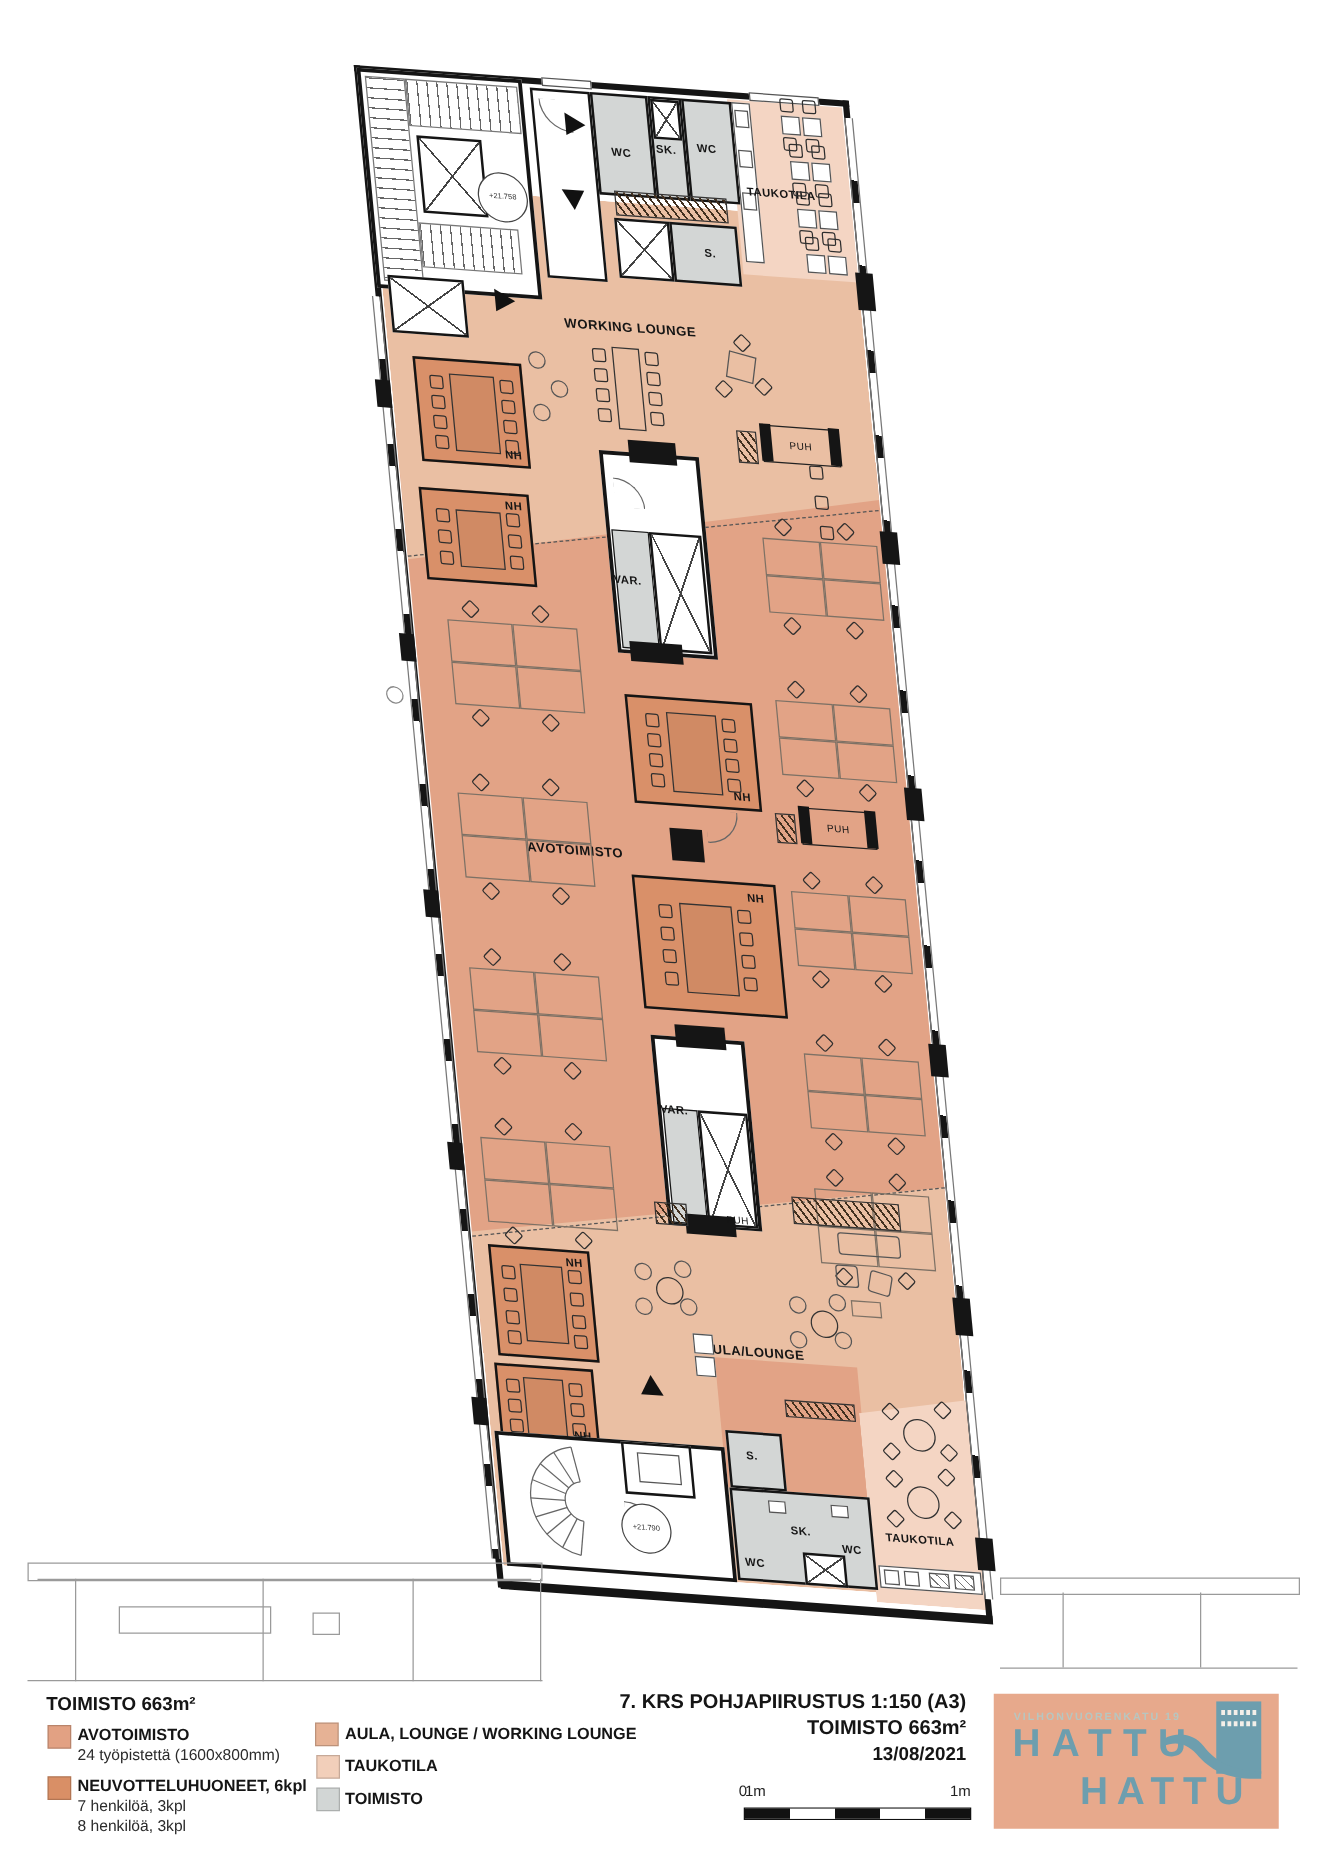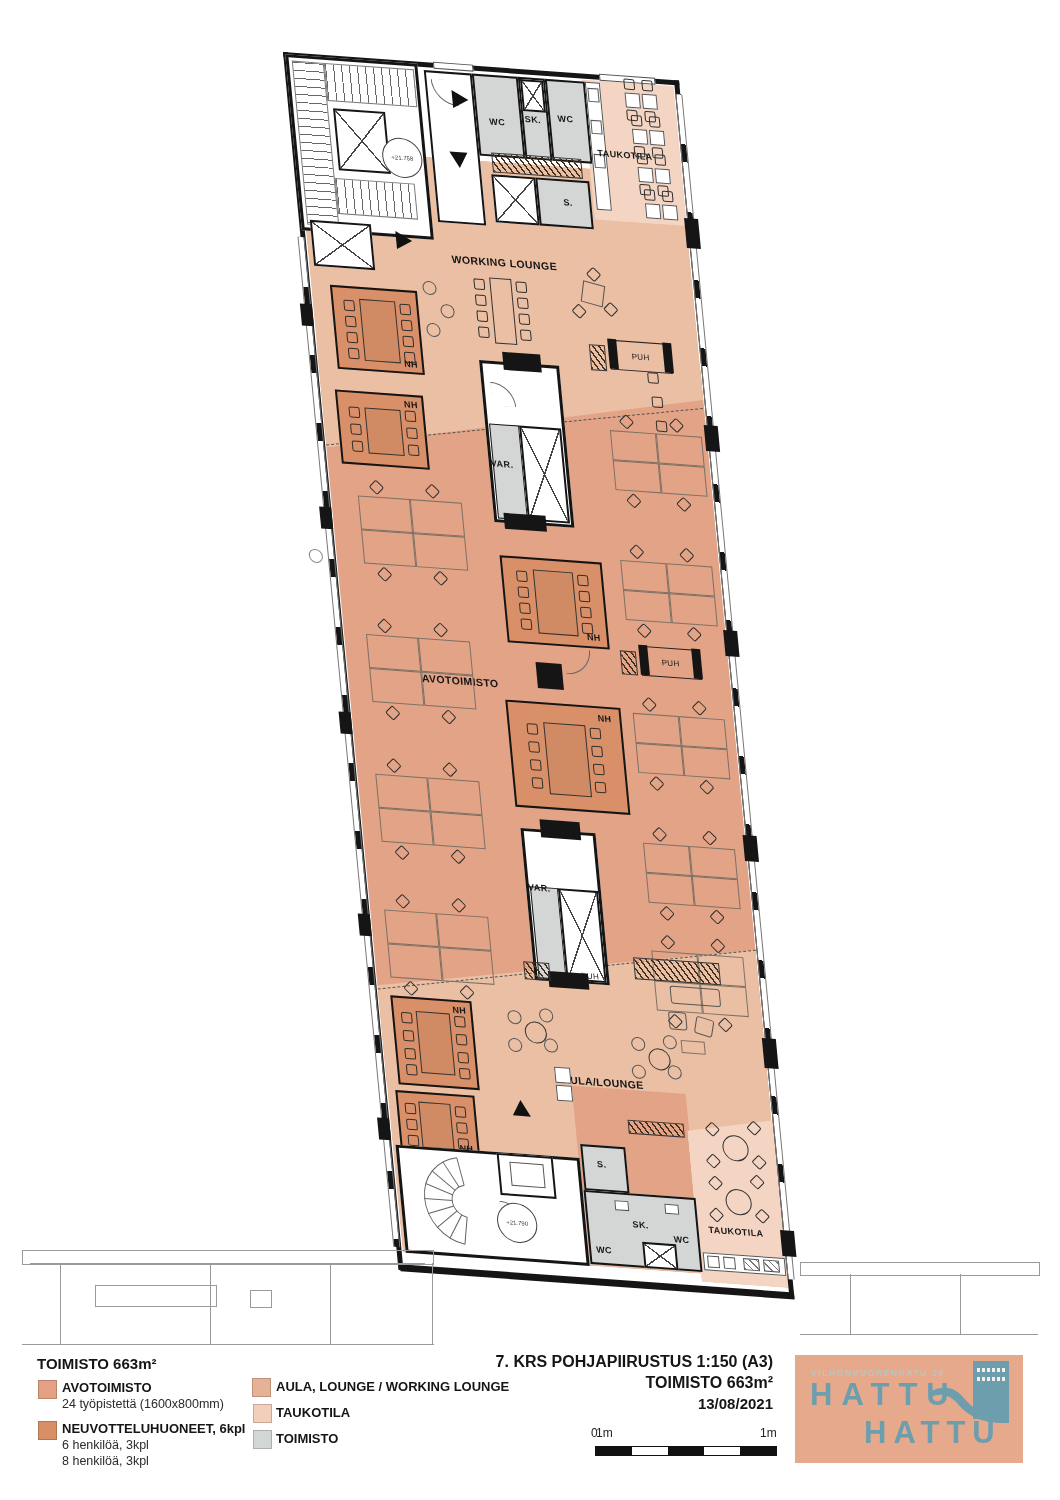--- a/index.html
+++ b/index.html
@@ -482,21 +482,21 @@
     <div class="nbl" style="left:800px;top:1334px;width:238px;height:1px;"></div>
   </div>
 
   <div>
     <div class="ftitle" style="left:37px;top:1355px;">TOIMISTO  663m²</div>
     <div class="sw" style="left:38px;top:1380px;background:#e2a183;"></div>
     <div class="litem" style="left:62px;top:1380px;">AVOTOIMISTO</div>
     <div class="lsub" style="left:62px;top:1397px;">24 työpistettä (1600x800mm)</div>
     <div class="sw" style="left:38px;top:1421px;background:#d98f66;"></div>
     <div class="litem" style="left:62px;top:1421px;">NEUVOTTELUHUONEET, 6kpl</div>
-    <div class="lsub" style="left:62px;top:1438px;">6 henkilöä, 3kpl</div>
+    <div class="lsub" style="left:62px;top:1438px;">7 henkilöä, 3kpl</div>
     <div class="lsub" style="left:62px;top:1454px;">8 henkilöä, 3kpl</div>
     <div class="sw" style="left:252px;top:1378px;background:#e6b295;"></div>
     <div class="litem" style="left:276px;top:1379px;">AULA, LOUNGE / WORKING LOUNGE</div>
     <div class="sw" style="left:253px;top:1404px;background:#f2cfba;"></div>
     <div class="litem" style="left:276px;top:1405px;">TAUKOTILA</div>
     <div class="sw" style="left:253px;top:1430px;background:#d2d6d5;"></div>
     <div class="litem" style="left:276px;top:1431px;">TOIMISTO</div>
   </div>
 
   <div>

